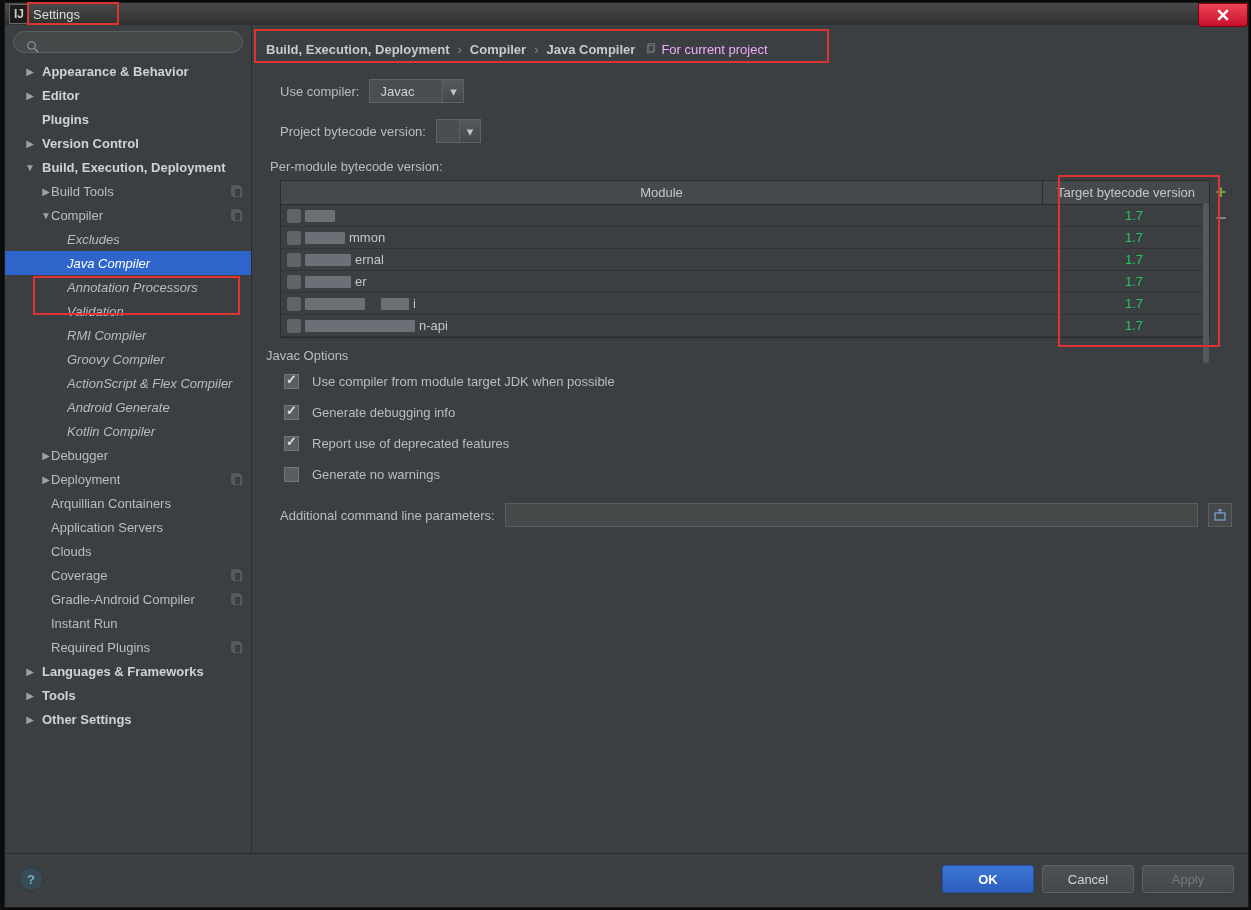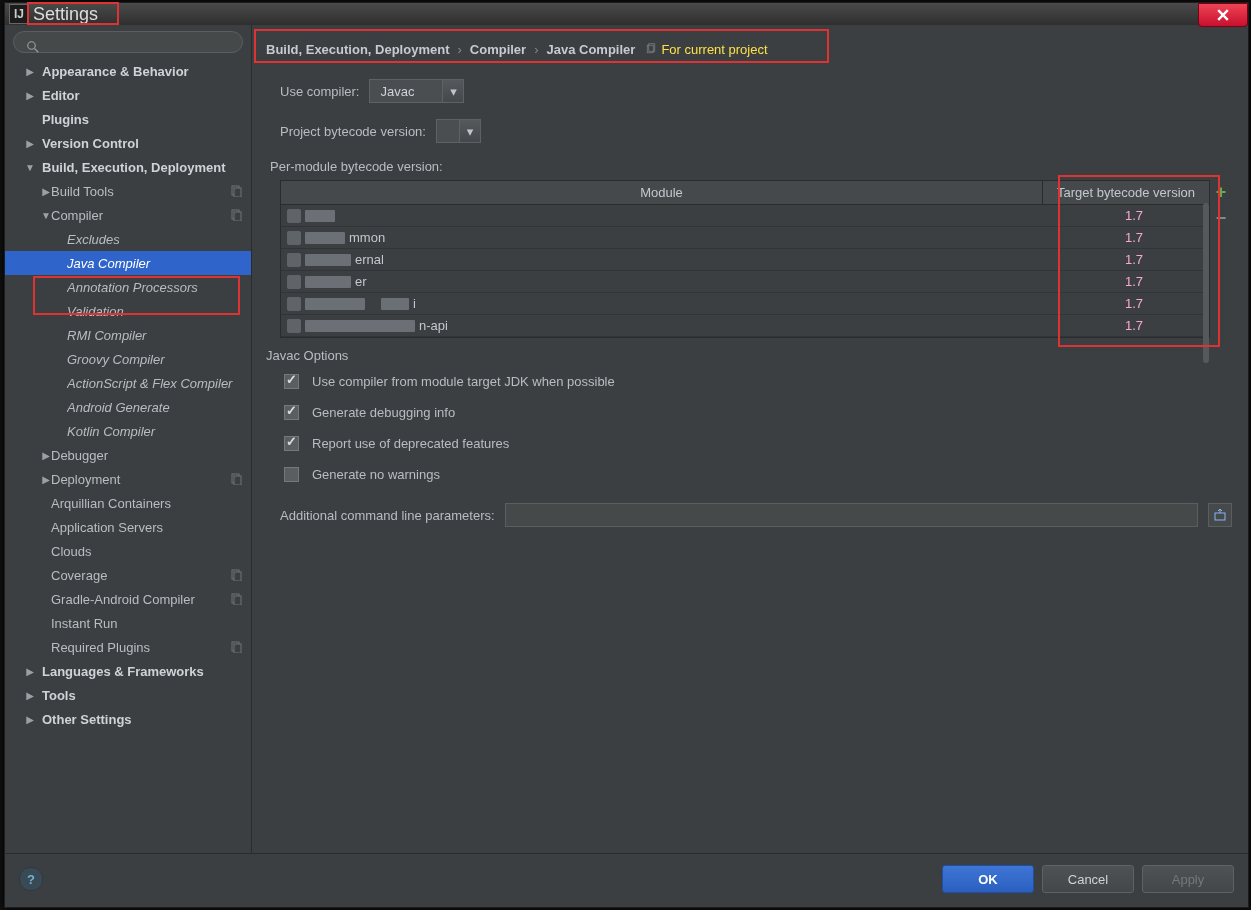--- a/index.html
+++ b/index.html
@@ -1,20 +1,20 @@
 <!DOCTYPE html>
 <html><head>
 <meta charset="utf-8">
 <style>
  html,body{margin:0;padding:0;height:100%;font-family:"Segoe UI",Arial,sans-serif;font-size:13px;background:#111;color:#b8bdc3;}
  .window{position:absolute;left:4px;top:2px;width:1243px;height:904px;background:#3c3f41;border:1px solid #1d1d1d;box-shadow:0 0 8px #000;}
  
  .titlebar{height:22px;background:linear-gradient(#4a4a4a,#2f2f2f);display:flex;align-items:center;position:relative;}
  .appicon{width:18px;height:18px;margin:0 4px;background:#1c1c1c;border:1px solid #666;font-size:12px;font-weight:bold;color:#ccc;display:flex;align-items:center;justify-content:center;}
- .titletext{color:#ddd;font-size:18px;}
+ .titletext{color:#ddd;font-size:13px;}
  .closebtn{position:absolute;right:0;top:0;width:48px;height:22px;background:linear-gradient(#e45,#c8102e);border:1px solid #7a0012;border-radius:0 0 4px 4px;display:flex;align-items:center;justify-content:center;color:#fff;font-weight:bold;}
  .closebtn svg{width:12px;height:12px;}
  .hl-title{position:absolute;left:22px;top:-1px;width:88px;height:19px;border:2px solid #d33;pointer-events:none;}
  
  .body{display:flex;height:828px;}
  .sidebar{width:246px;border-right:1px solid #2b2b2b;display:flex;flex-direction:column;}
  .search{margin:6px 8px 4px 8px;}
  .search input{width:100%;height:22px;background:#45494a;border:1px solid #5a5e61;border-radius:12px;padding:0 22px;color:#ccc;outline:none;box-sizing:border-box;}
  .search{position:relative;}
  .search .glass{position:absolute;left:14px;top:10px;width:12px;height:12px;color:#9aa0a6;}
@@ -24,41 +24,41 @@
  .node .arrow{width:10px;text-align:center;color:#9aa0a6;font-size:10px;flex:none;}
  .node .lbl{flex:1;overflow:hidden;text-overflow:ellipsis;}
  .node.bold .lbl{font-weight:bold;color:#cfd3d8;margin-left:7px;}
  .node .badge{position:absolute;right:8px;top:6px;width:12px;height:12px;color:#6f7478;}
  .pad1{padding-left:20px;} .pad2{padding-left:36px;} .pad3{padding-left:52px;font-style:italic;}
  .hl-tree{position:absolute;border:2px solid #d33;pointer-events:none;}
  
  .main{flex:1;display:flex;flex-direction:column;min-width:0;}
  .crumb{height:24px;padding:12px 10px 6px 14px;display:flex;align-items:center;gap:6px;font-weight:bold;color:#c5cbd3;position:relative;}
  .crumb .sep{color:#888;font-weight:normal;padding:0 2px;}
- .crumb .forproj{font-weight:normal;color:#fde047;margin-left:4px;display:flex;align-items:center;gap:4px;}
+ .crumb .forproj{font-weight:normal;color:#f0abfc;margin-left:4px;display:flex;align-items:center;gap:4px;}
  .crumb .forproj svg{width:12px;height:12px;}
  .hl-crumb{position:absolute;left:2px;top:4px;width:571px;height:30px;border:2px solid #d33;pointer-events:none;}
  .content{flex:1;padding:6px 16px 0 28px;overflow:auto;}
  .row{display:flex;align-items:center;margin:6px 0 16px 0;gap:10px;}
  .row label{color:#b8bdc3;}
  .combo{display:inline-flex;align-items:center;background:#4a4e51;border:1px solid #5d6265;height:22px;}
  .combo .val{padding:0 10px;color:#cfd3d8;min-width:52px;}
  .combo .btn{width:20px;height:22px;border-left:1px solid #5d6265;display:flex;align-items:center;justify-content:center;color:#bfc5cc;background:linear-gradient(#55595c,#44484b);}
  .combo.small .val{min-width:10px;padding:0 6px;}
  .seclabel{color:#b8bdc3;margin:0 0 6px -10px;}
  
  .tablewrap{display:flex;gap:0;margin-bottom:10px;position:relative;}
  .table{flex:1;border:1px solid #2b2b2b;background:#3c3f41;}
  .thead{display:flex;background:#45494b;border-bottom:1px solid #2b2b2b;}
  .th{padding:4px 8px;color:#c3c8ce;}
  .th.mod{flex:1;text-align:center;}
  .th.ver{width:150px;text-align:center;border-left:1px solid #2b2b2b;}
  .tr{display:flex;align-items:center;height:21px;border-bottom:1px solid #323537;}
  .td.mod{flex:1;display:flex;align-items:center;gap:4px;padding-left:6px;overflow:hidden;}
- .td.ver{width:150px;text-align:center;border-left:1px solid #2b2b2b;color:#f9a8d4;}
+ .td.ver{width:150px;text-align:center;border-left:1px solid #2b2b2b;color:#22c55e;}
  .modicon{width:14px;height:14px;background:#5f6468;border-radius:2px;flex:none;}
  .blur{background:#6a7075;border-radius:1px;height:12px;display:inline-block;}
  .modtxt{color:#c3c8ce;}
  .toolcol{width:22px;display:flex;flex-direction:column;align-items:center;padding-top:2px;gap:6px;}
  .tbtn{width:20px;height:20px;display:flex;align-items:center;justify-content:center;color:#6aa84f;font-size:18px;font-weight:bold;cursor:pointer;}
  .tbtn.minus{color:#888;}
  .hl-ver{position:absolute;border:2px solid #d33;pointer-events:none;}
  h4.opts{margin:10px 0 8px -14px;font-weight:normal;color:#b8bdc3;}
  .chk{display:flex;align-items:center;gap:10px;margin:8px 0 10px 0;}
  .chk input{appearance:none;width:15px;height:15px;background:#5a5e61;border:1px solid #777;position:relative;cursor:pointer;}

